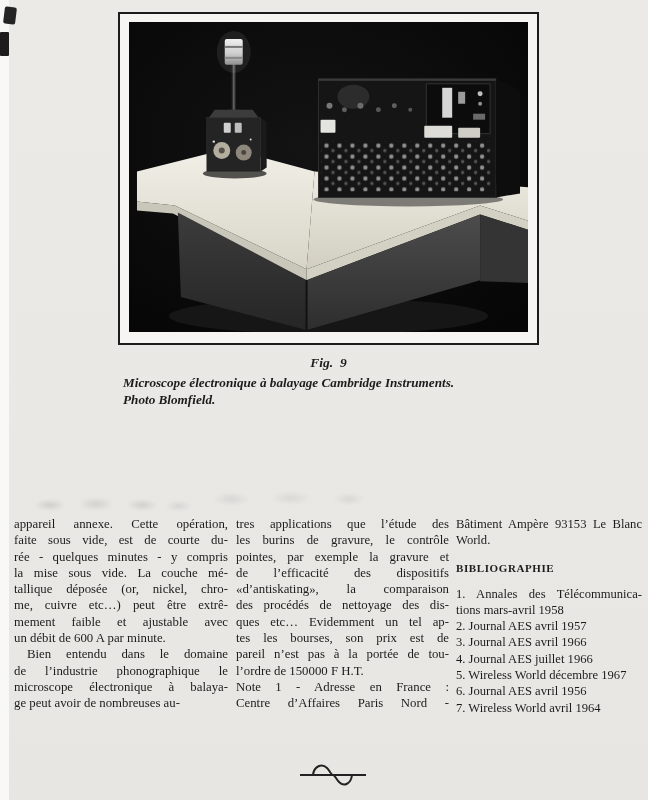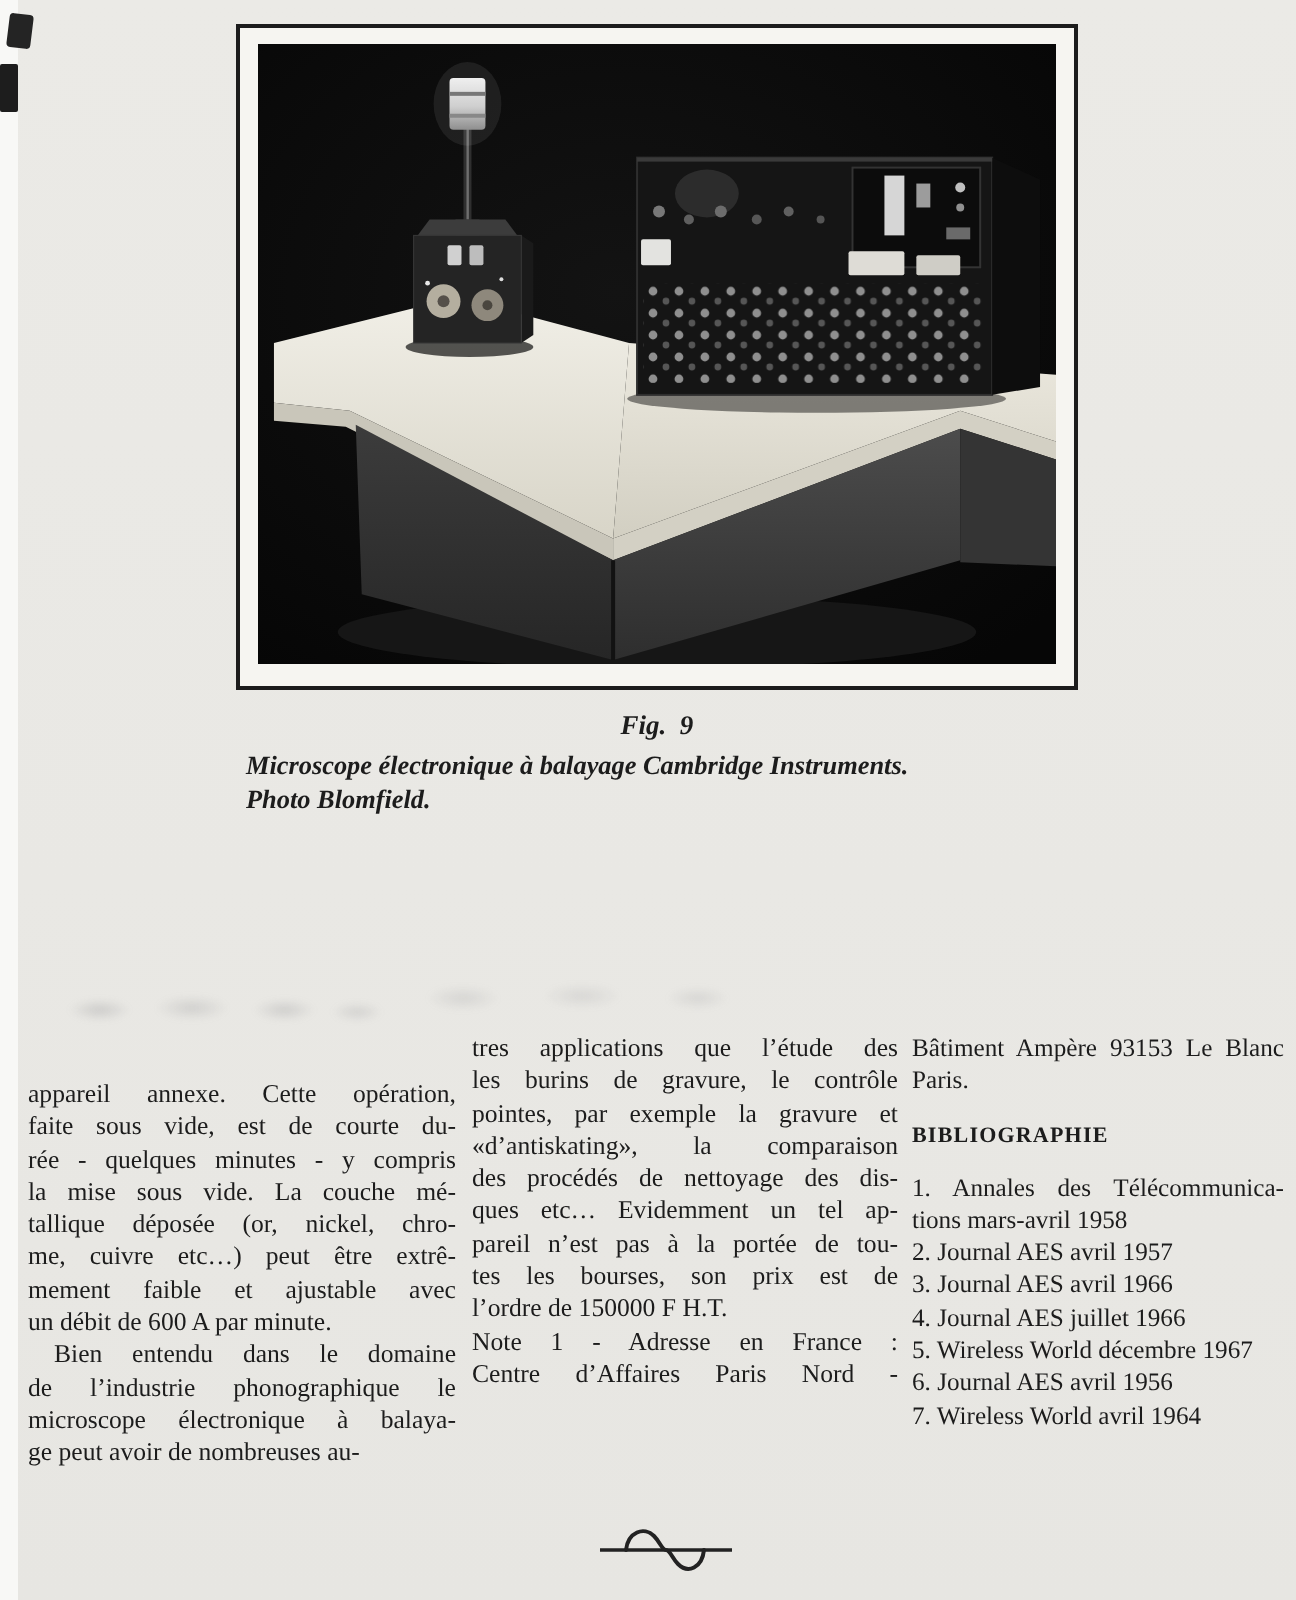--- a/index.html
+++ b/index.html
@@ -32,21 +32,21 @@
     radial-gradient(ellipse 26px 9px at 40% 50%,rgba(125,125,130,.22),transparent 70%),
     radial-gradient(ellipse 22px 8px at 68% 55%,rgba(125,125,130,.24),transparent 70%),
     radial-gradient(ellipse 18px 7px at 90% 60%,rgba(125,125,130,.20),transparent 70%);}
   .smudge-b{left:200px;top:487px;width:175px;height:22px;background:
     radial-gradient(ellipse 26px 9px at 18% 55%,rgba(130,130,135,.18),transparent 70%),
     radial-gradient(ellipse 28px 9px at 52% 50%,rgba(130,130,135,.16),transparent 70%),
     radial-gradient(ellipse 22px 8px at 85% 55%,rgba(130,130,135,.17),transparent 70%);}
 
   
   .col{position:absolute;top:516px;font-size:12.8px;}
-  .col1{left:14px;width:214px;margin-top:23px;}
+  .col1{left:14px;width:214px;}
   .col2{left:236px;width:213px;}
   .col3{left:456px;width:186px;font-size:12.6px;}
   .ln{height:16.3px;line-height:16.3px;text-align:justify;white-space:nowrap;}
   .ln.j{white-space:normal;}
   .ln.j::after{content:"";display:inline-block;width:100%;height:0;}
   .ln.in{text-indent:13px;}
   .bib-h{margin:9px 0 8px 0;font-size:11px;font-weight:bold;letter-spacing:.6px;line-height:20px;}
 
   
   .ornament{position:absolute;left:298px;top:761px;width:70px;height:28px;}
@@ -192,34 +192,35 @@
     <div class="ln">un débit de 600 A par minute.</div>
     <div class="ln j in">Bien entendu dans le domaine</div>
     <div class="ln j">de l’industrie phonographique le</div>
     <div class="ln j">microscope électronique à balaya-</div>
     <div class="ln">ge peut avoir de nombreuses au-</div>
   </div>
 <div class="col col2">
     <div class="ln j">tres applications que l’étude des</div>
     <div class="ln j">les burins de gravure, le contrôle</div>
     <div class="ln j">pointes, par exemple la gravure et</div>
+    <div class="ln j">de l’efficacité des dispositifs</div>
     <div class="ln j">«d’antiskating», la comparaison</div>
     <div class="ln j">des procédés de nettoyage des dis-</div>
     <div class="ln j">ques etc… Evidemment un tel ap-</div>
+    <div class="ln j">tes les bourses, son prix est de</div>
     <div class="ln j">pareil n’est pas à la portée de tou-</div>
-    <div class="ln j">tes les bourses, son prix est de</div>
     <div class="ln">l’ordre de 150000 F H.T.</div>
     <div class="ln j">Note 1 - Adresse en France :</div>
     <div class="ln j">Centre d’Affaires Paris Nord -</div>
   </div>
 
 <div class="col col3">
   <div>
       <div class="ln j">Bâtiment Ampère 93153 Le Blanc</div>
-      <div class="ln">Paris.</div>
+      <div class="ln">World.</div>
     </div>
   <div class="bib-h">BIBLIOGRAPHIE</div>
   <div>
       <div class="ln j">1. Annales des Télécommunica-</div>
       <div class="ln">tions mars-avril 1958</div>
       <div class="ln">2. Journal AES avril 1957</div>
       <div class="ln">3. Journal AES avril 1966</div>
       <div class="ln">4. Journal AES juillet 1966</div>
       <div class="ln">5. Wireless World décembre 1967</div>
       <div class="ln">6. Journal AES avril 1956</div>

